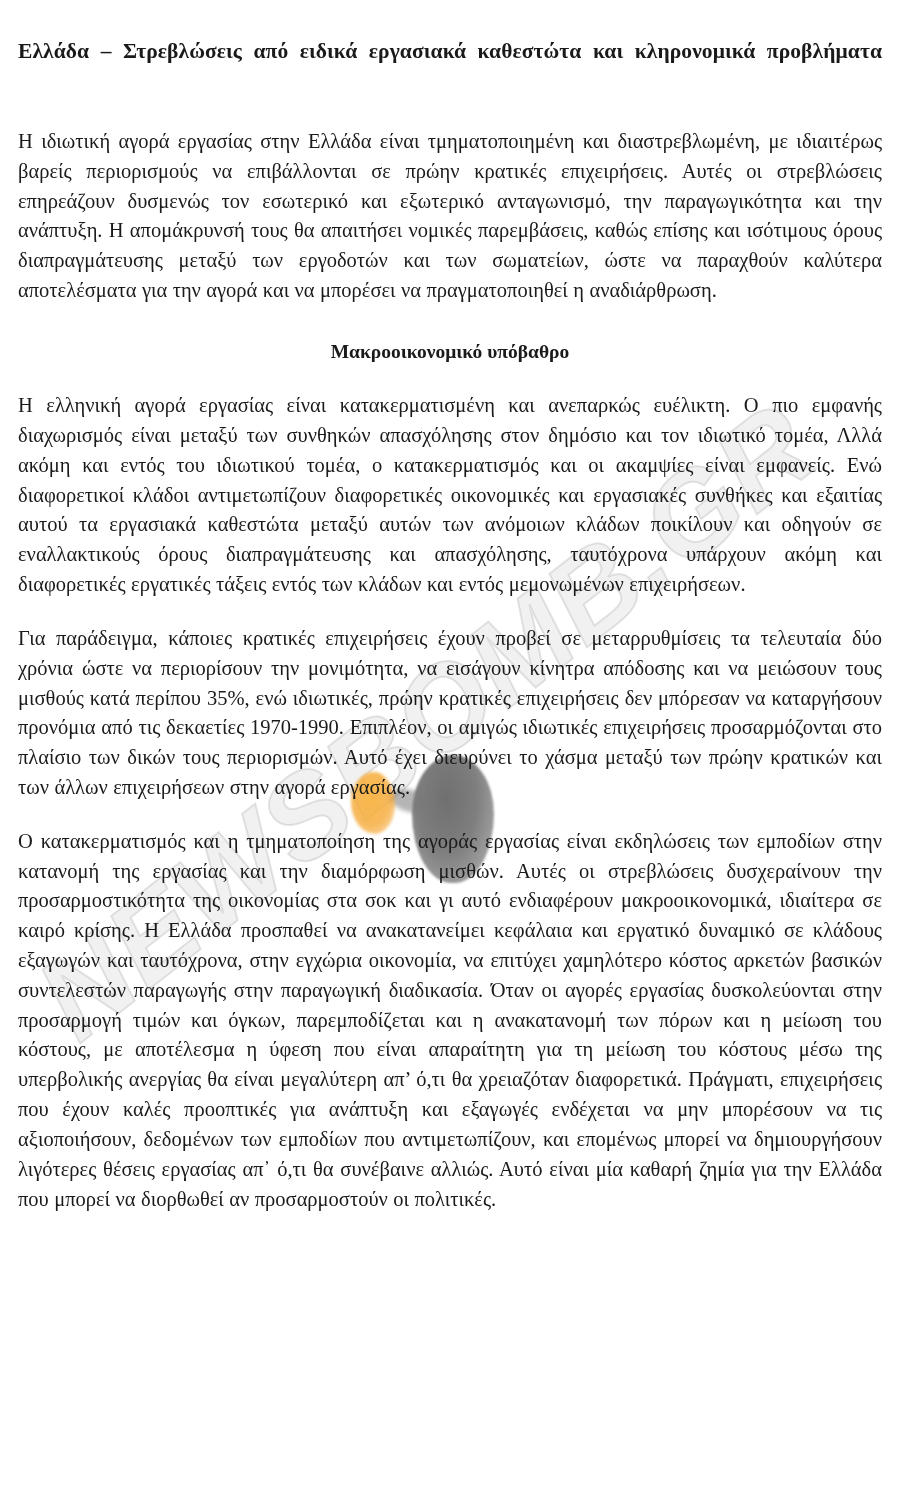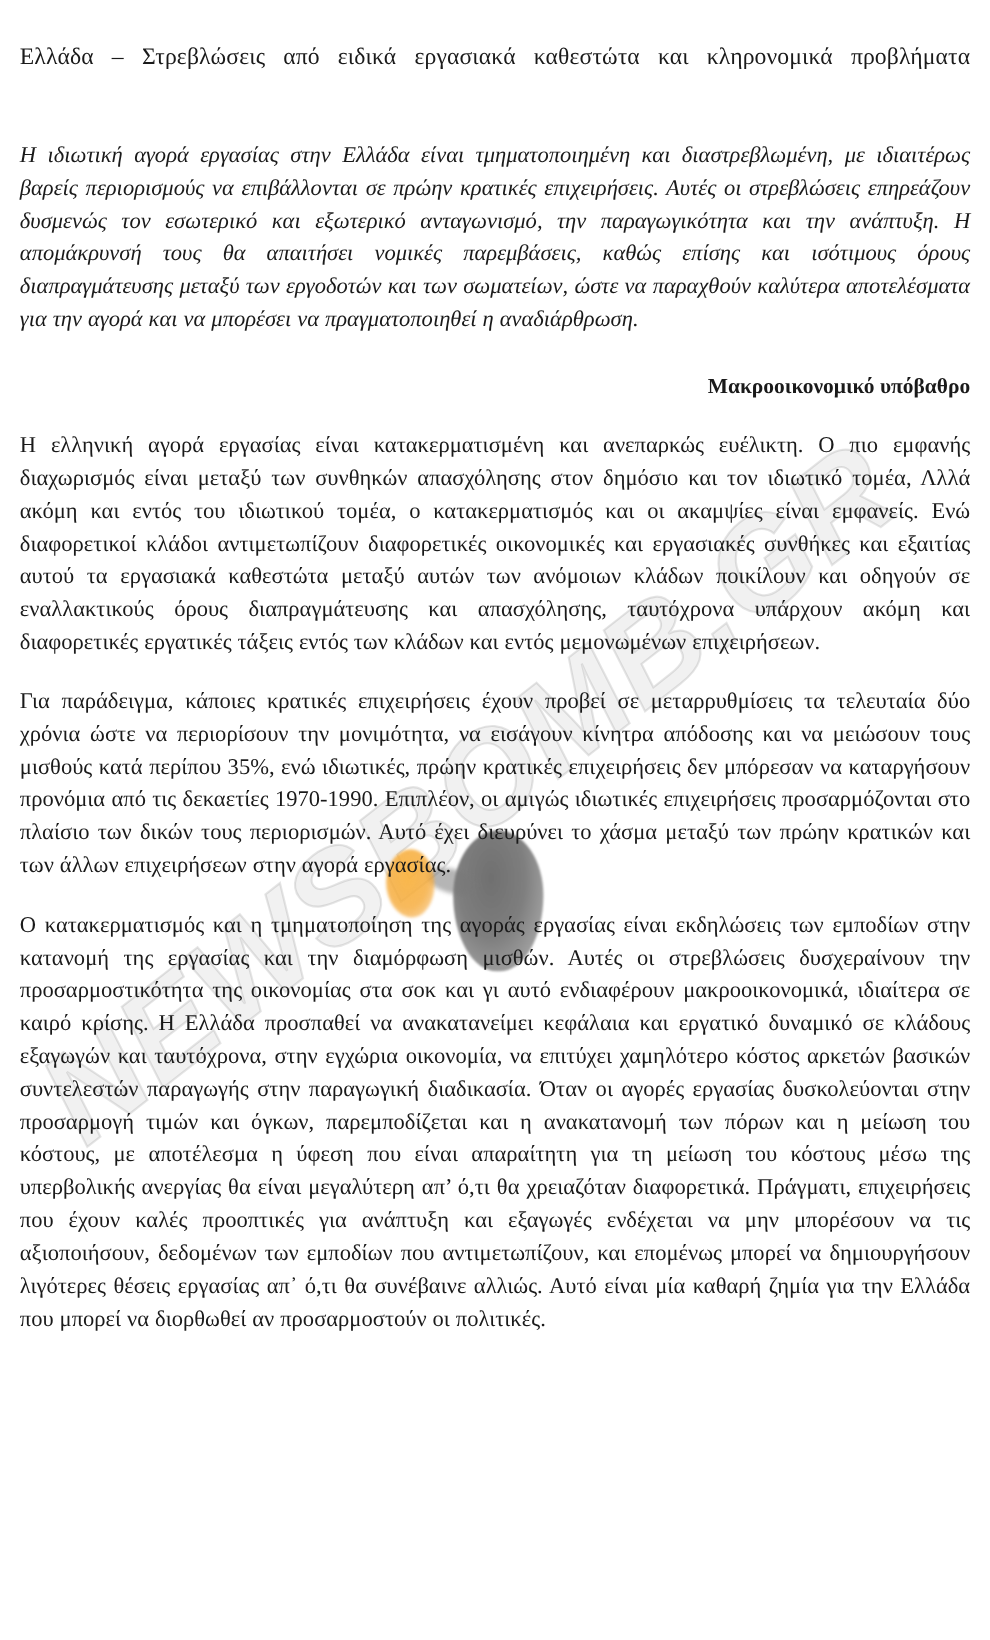--- a/index.html
+++ b/index.html
@@ -76,51 +76,50 @@
   #content {
     position: relative;
     z-index: 1;
     padding: 36px 18px 0 18px;
     width: 864px;
     box-sizing: content-box;
   }
 
   h1.doc-title {
     font-size: 21.5px;
-    font-weight: normal;
+    font-weight: bold;
     line-height: 1.42;
     margin: 0 0 0 0;
     text-align: justify;
     text-justify: inter-word;
     letter-spacing: 0.1px;
   }
   h1.doc-title::after {
     content: "";
     display: inline-block;
     width: 100%;
   }
 
   h2.section-head {
     font-size: 19.5px;
     font-weight: bold;
     line-height: 1.4;
     margin: 0;
-    text-align: right;
+    text-align: center;
   }
 
   p.para {
     font-size: 20.5px;
     line-height: 1.455;
     margin: 0;
     text-align: justify;
     text-justify: inter-word;
     word-spacing: 0.3px;
   }
   p.para.italic {
-    font-style: italic;
   }
 
   .sp-title-intro { height: 30px; }
   .sp-intro-head  { height: 32px; }
   .sp-head-body   { height: 26px; }
   .sp-para        { height: 24px; }
 </style>
 </head>
 <body>
 

